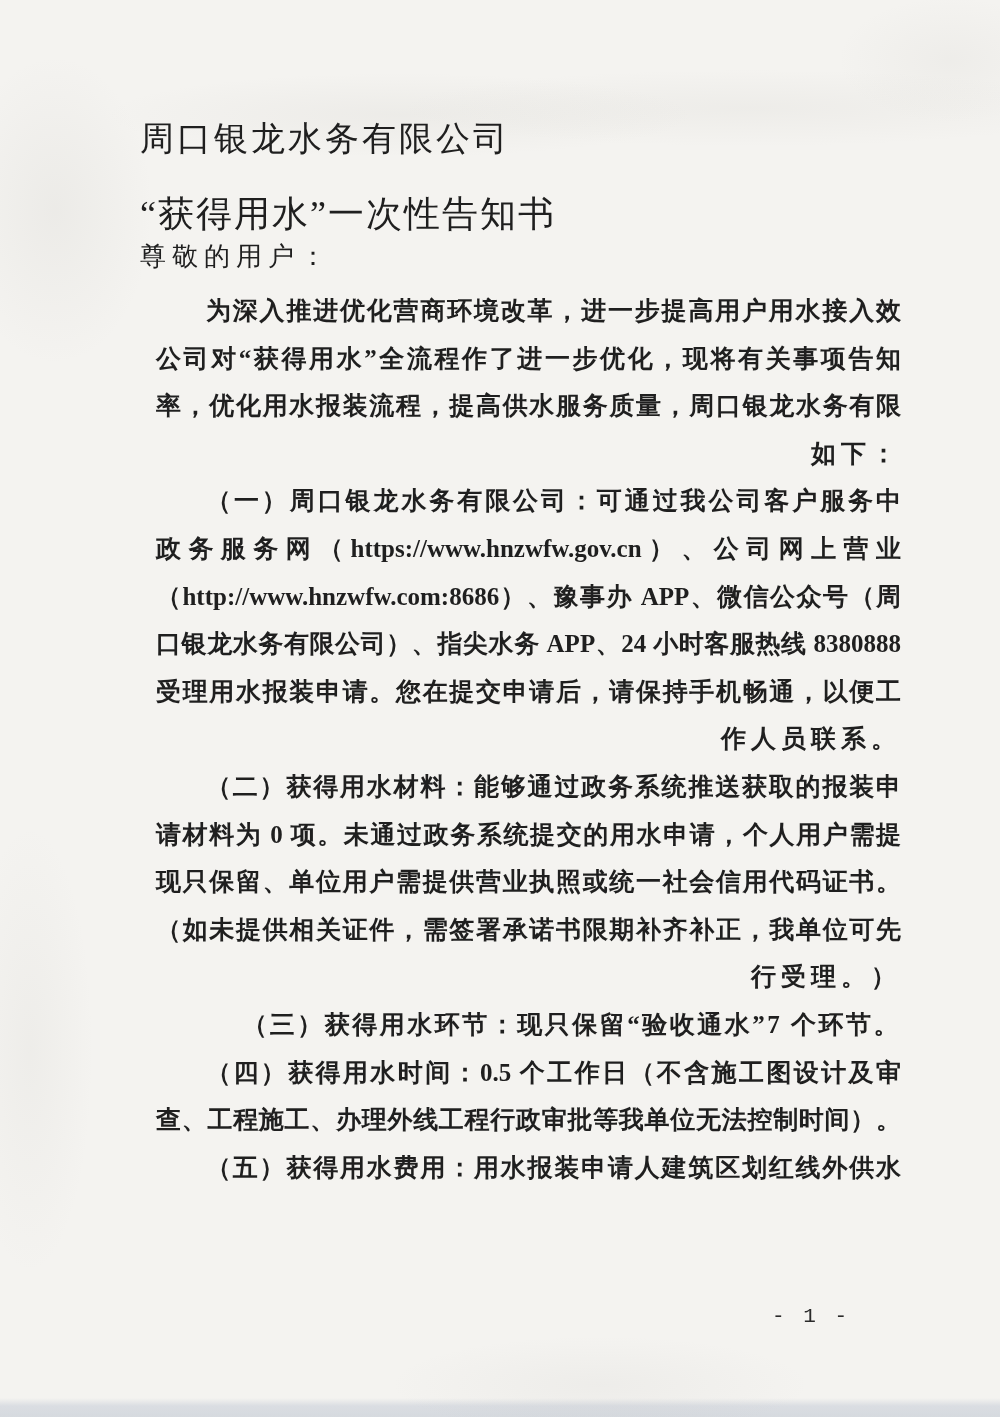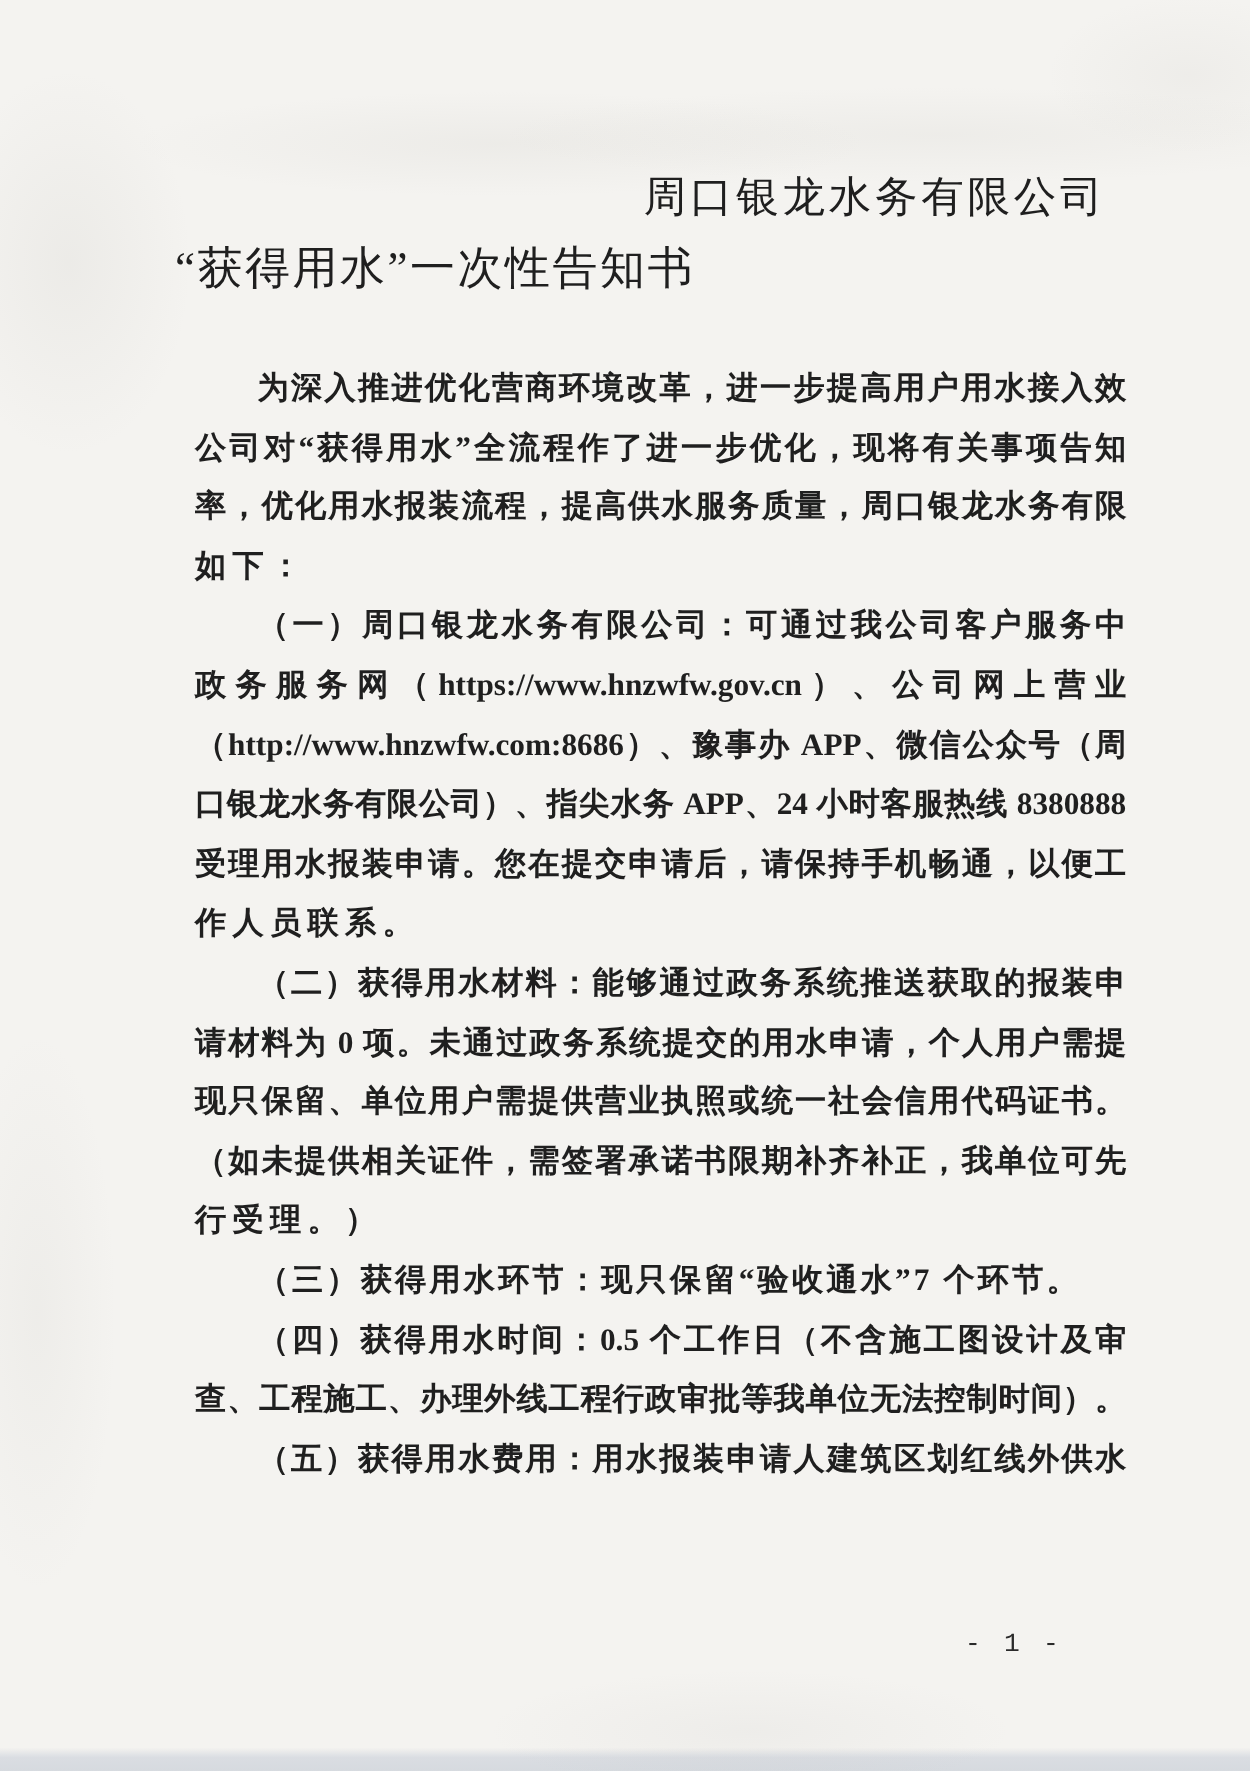--- a/index.html
+++ b/index.html
@@ -22,22 +22,22 @@
       radial-gradient(ellipse 300px 70px at 60% 1385px, rgba(160,160,158,0.08), rgba(160,160,158,0) 70%),
       radial-gradient(ellipse 160px 90px at 95% 60px, rgba(165,163,156,0.08), rgba(165,163,156,0) 70%),
       linear-gradient(to bottom, rgba(244,243,240,0) 1398px, #dadde2 1406px, #d6dadf 1417px);
     font-family: "Liberation Serif", "DejaVu Serif", serif;
     color: #1f1f1f;
   }
   .doc-title {
     position: absolute;
     left: 140px;
     width: 745px;
-    top: 142px;
-    text-align: right;
+    top: 122px;
+    text-align: left;
     font-size: 34px;
     letter-spacing: 3px;
     line-height: 1;
     white-space: nowrap;
   }
   .doc-subtitle {
     position: absolute;
     left: 140px;
     width: 745px;
     top: 196px;
@@ -59,21 +59,21 @@
     position: absolute;
     left: 156px;
     top: 287px;
     width: 745px;
     font-weight: bold;
   }
   .line {
     height: 47.6px;
     line-height: 47.6px;
     font-size: 25px;
-    text-align: left;
+    text-align: right;
     white-space: nowrap;
   }
   .line.j {
     white-space: normal;
     text-align: justify;
     text-align-last: justify;
     text-justify: inter-character;
   }
   .line.i {
     text-indent: 50px;
@@ -95,20 +95,21 @@
   }
 </style>
 </head>
 <body>
 
 <div class="page">
 
   <div class="doc-title">周口银龙水务有限公司</div>
   <div class="doc-subtitle">“获得用水”一次性告知书</div>
 
+  <div class="salutation">尊敬的用户：</div>
 
   <div class="body-lines">
     <div class="line j i">为深入推进优化营商环境改革，进一步提高用户用水接入效</div>
     <div class="line j">公司对“获得用水”全流程作了进一步优化，现将有关事项告知</div>
     <div class="line j">率，优化用水报装流程，提高供水服务质量，周口银龙水务有限</div>
     <div class="line airy">如下：</div>
     <div class="line j i">（一）周口银龙水务有限公司：可通过我公司客户服务中</div>
     <div class="line j">政务服务网（https://www.hnzwfw.gov.cn）、公司网上营业</div>
     <div class="line j">（http://www.hnzwfw.com:8686）、豫事办 APP、微信公众号（周</div>
     <div class="line j">口银龙水务有限公司）、指尖水务 APP、24 小时客服热线 8380888</div>

